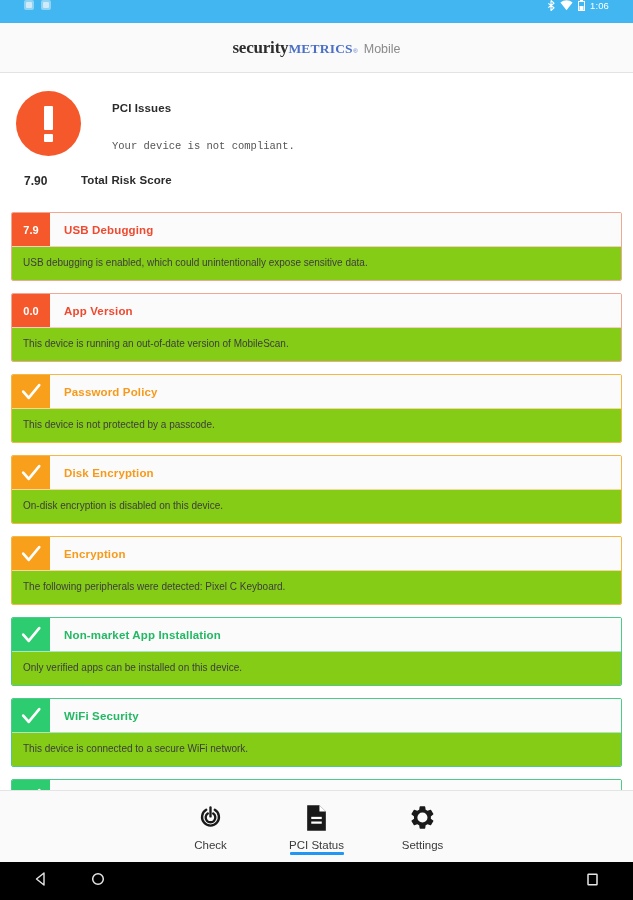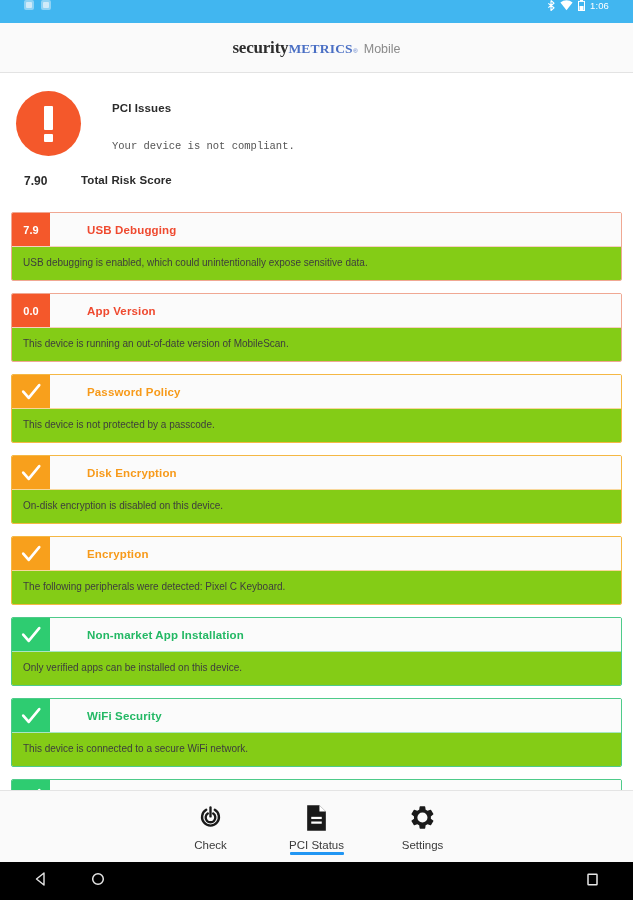--- a/index.html
+++ b/index.html
@@ -151,21 +151,20 @@
     border-radius: 2px;
     margin-bottom: 12px;
     overflow: hidden;
     background: #fbfbfb;
   }
   .card-head {
     display: flex;
     align-items: stretch;
     min-height: 33px;
     background: #fbfbfb;
-    gap: 23px;
   }
   .card-badge {
     width: 38px;
     flex: 0 0 38px;
     display: flex; align-items: center; justify-content: center;
     color: #ffffff;
     font-size: 11px;
     font-weight: bold;
   }
   .card-title {

